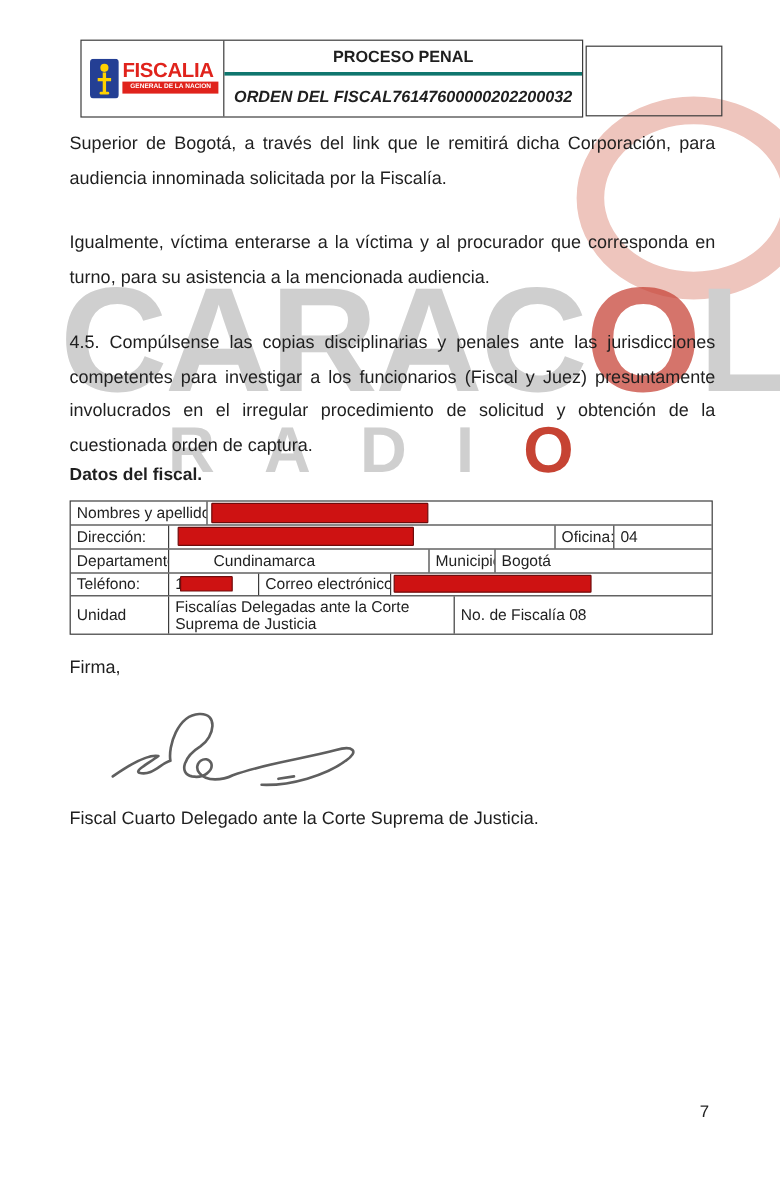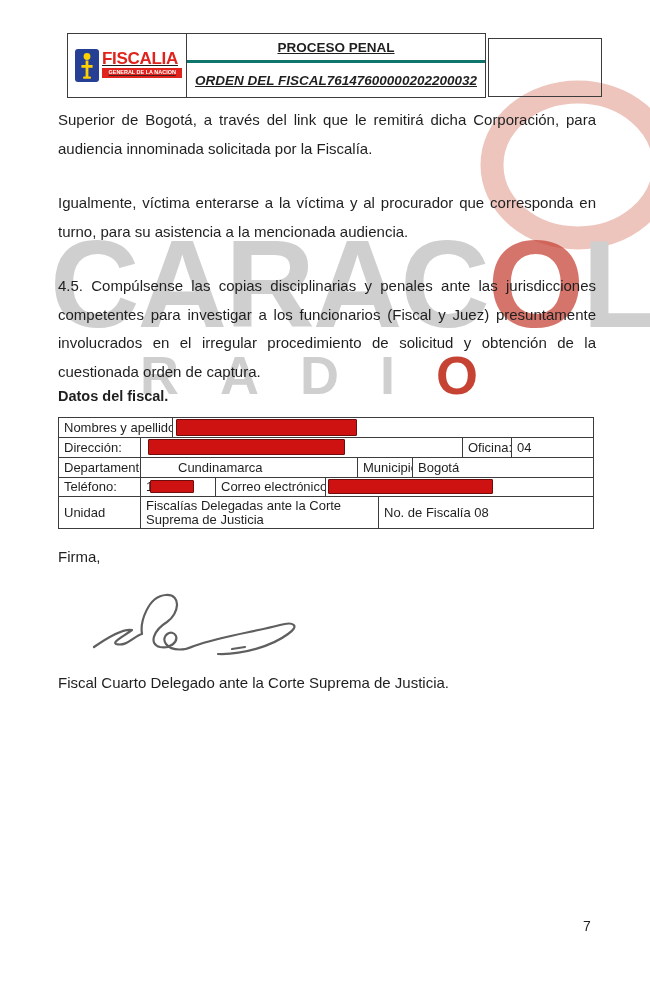--- a/index.html
+++ b/index.html
@@ -16,21 +16,21 @@
   }
   .wm-caracol .wm-red{color:var(--watermark-red,#c8463a);opacity:0.75;}
   .wm-radio{
     left:140px;top:348px;display:flex;font-weight:bold;font-size:54px;line-height:1;
     letter-spacing:41px;color:var(--watermark-gray,#d2d2d2);white-space:nowrap;
   }
   .wm-radio .wm-red2{color:var(--watermark-red-strong,#c02f1d);opacity:0.9;}
   
   .hdr-table{
     position:absolute;left:67px;top:33px;width:419px;height:65px;z-index:1;
-    border:1px solid #3c3c3c;display:flex;box-sizing:border-box;background:transparent;text-decoration:underline;
+    border:1px solid #3c3c3c;display:flex;box-sizing:border-box;background:transparent;
   }
   .hdr-logo-cell{flex:0 0 119px;border-right:1px solid #3c3c3c;box-sizing:border-box;
     display:flex;align-items:center;justify-content:flex-start;padding-left:7px;}
   .logo-wrap{display:flex;align-items:flex-start;}
   .logo-mark{width:24px;height:33px;margin-top:-1px;}
   .logo-text{margin-left:3px;display:flex;flex-direction:column;}
   .logo-name{font-size:17px;font-weight:bold;letter-spacing:-0.3px;color:var(--brand-red,#e0231c);line-height:17px;}
   .logo-tagline{
     margin-top:1px;background:var(--brand-red,#e0231c);color:#fff;width:80px;height:10px;
     display:flex;align-items:center;justify-content:center;box-sizing:border-box;

